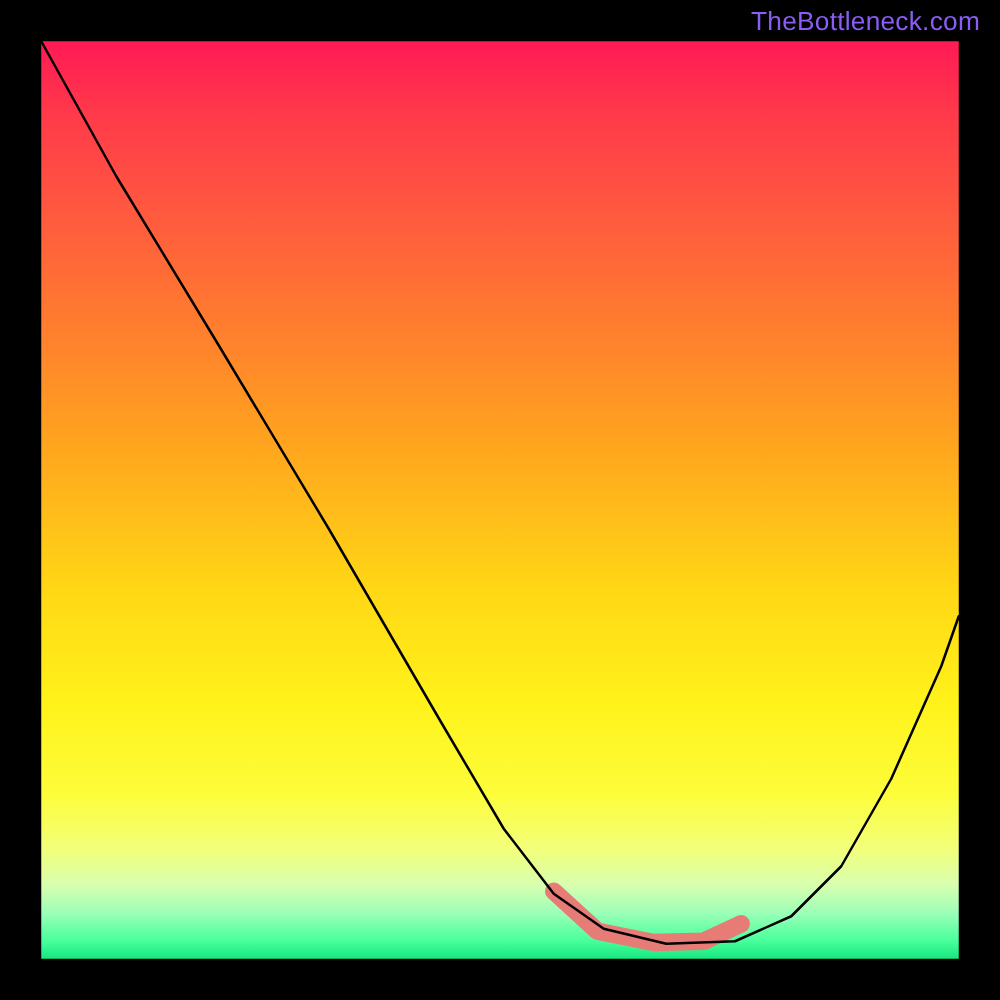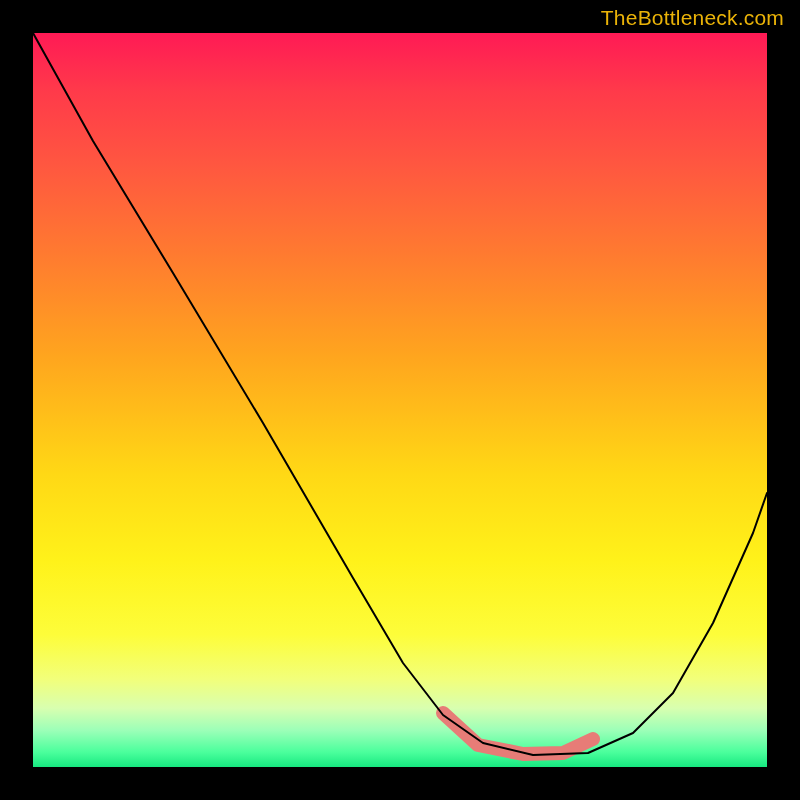--- a/index.html
+++ b/index.html
@@ -39,21 +39,21 @@
       #d8ffb0 92%,
       #9cffb8 95%,
       #4aff9c 98%,
       #17e880 100%
     );
   }
   .watermark {
     position: absolute;
     top: 6px;
     right: 16px;
-    color: #eab308;
+    color: #8b5cf6;
     font-family: Arial, Helvetica, sans-serif;
     font-size: 21px;
     letter-spacing: 0.2px;
   }
   svg.curve {
     position: absolute;
     left: 0;
     top: 0;
     width: 734px;
     height: 734px;

